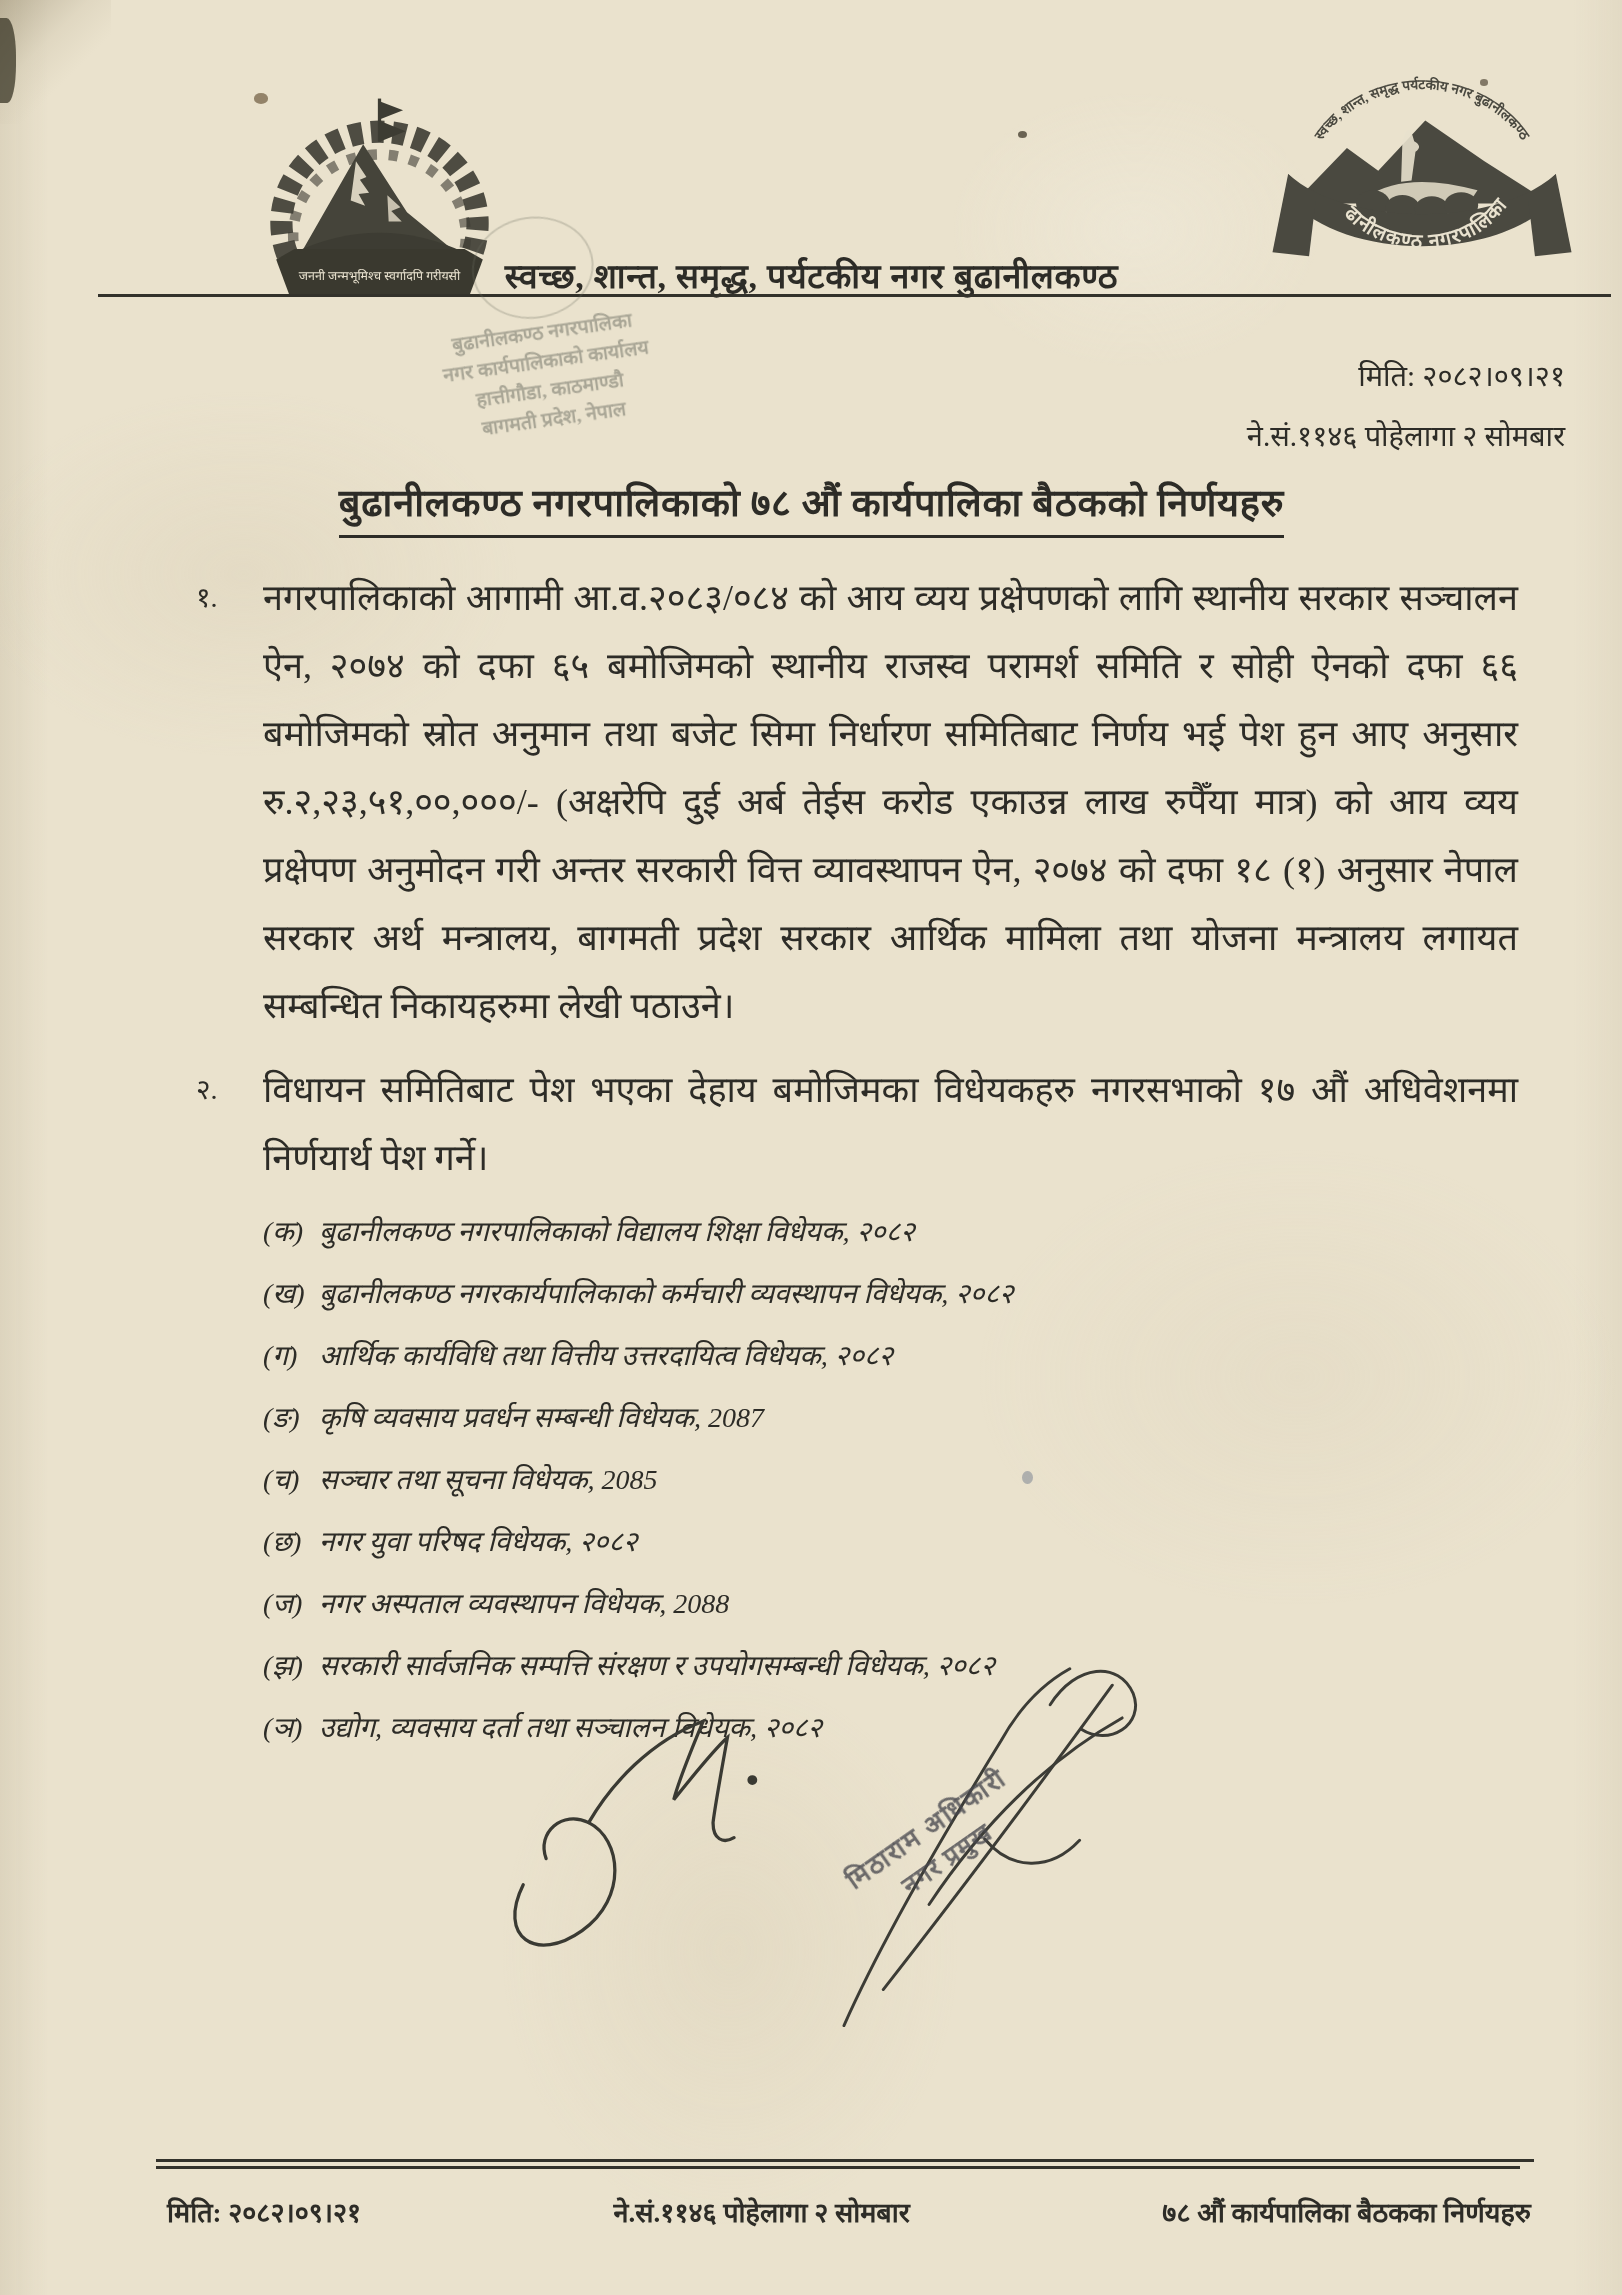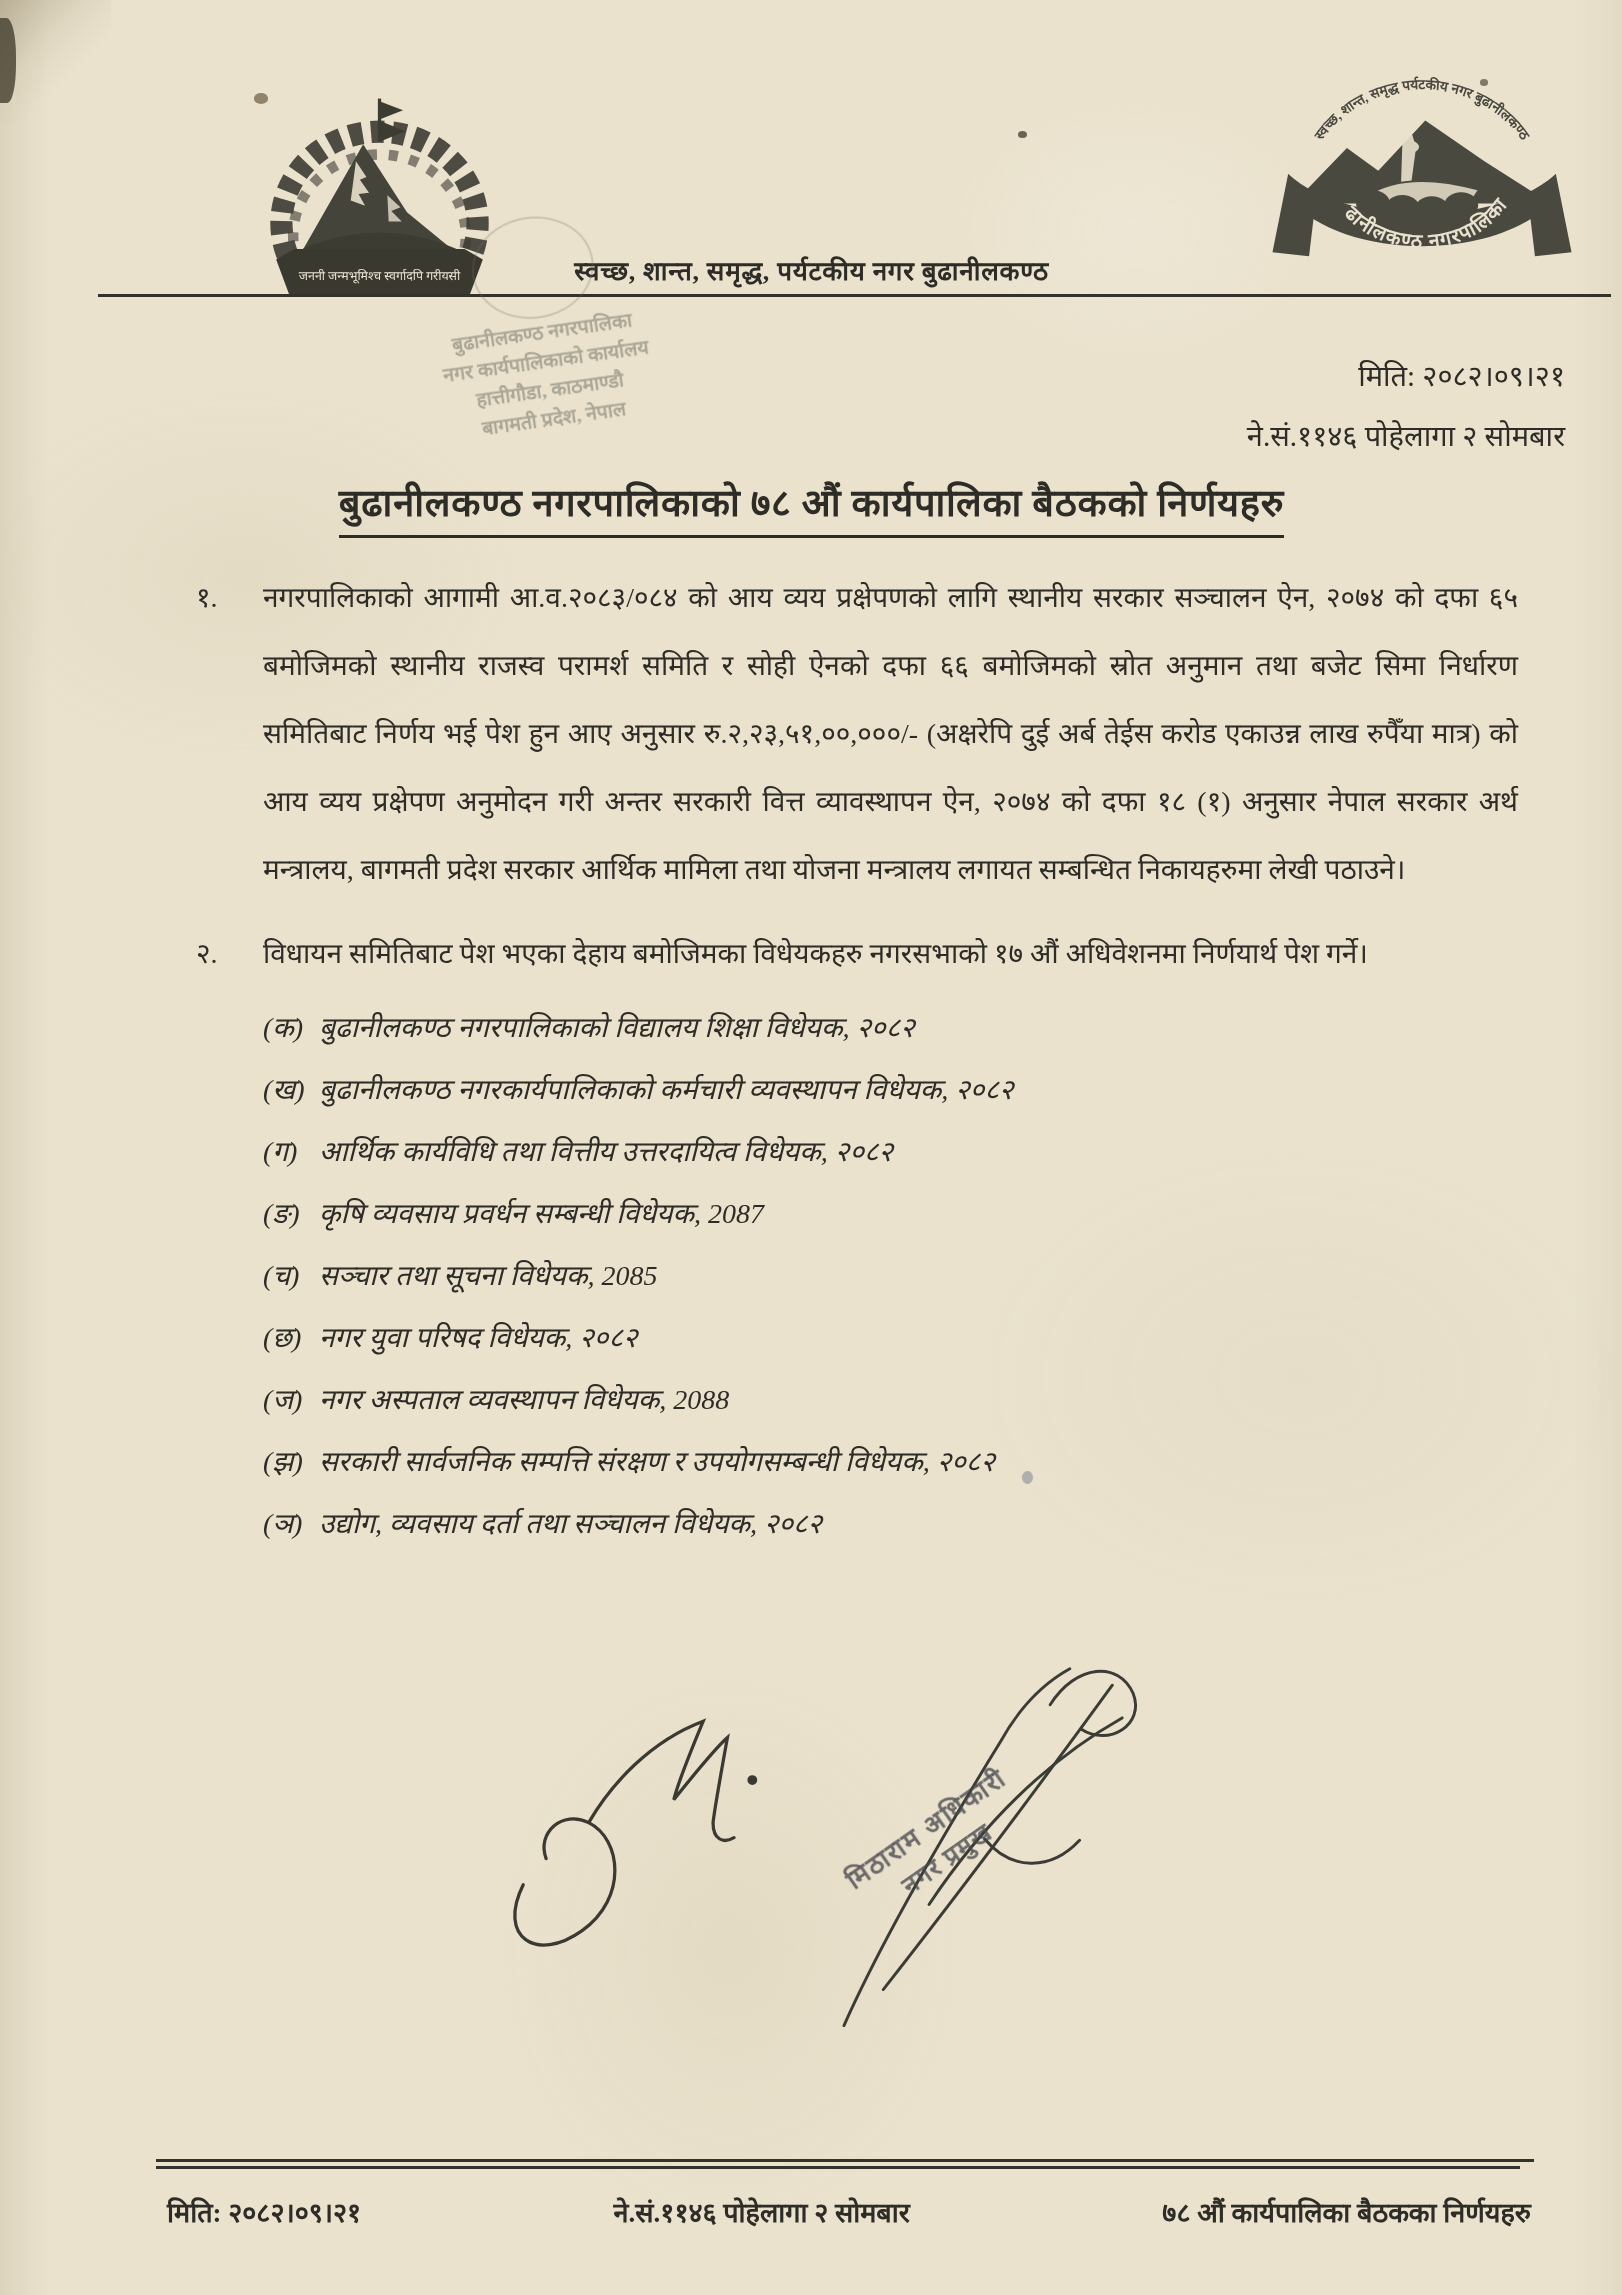--- a/index.html
+++ b/index.html
@@ -16,37 +16,37 @@
     color:#2d2c27;
   }
   .abs{position:absolute;}
   
   .corner-fold{left:0;top:0;width:111px;height:124px;
     background:linear-gradient(135deg, rgba(140,128,100,.45) 0%, rgba(205,196,172,.35) 38%, rgba(0,0,0,0) 62%);}
   .edge-sliver{left:0;top:18.3px;width:15.7px;height:85px;background:#43402f;opacity:.8;
     border-radius:0 60% 55% 0/0 45% 45% 0;}
   .speck{border-radius:50%;}
   
-  .tagline-row{top:252px;left:0;width:100%;text-align:center;font-size:26px;font-weight:bold;letter-spacing:0.7px;}
+  .tagline-row{top:252px;left:0;width:100%;text-align:center;font-size:34px;font-weight:bold;letter-spacing:0.7px;}
   .header-rule{top:294px;left:98px;right:11.8px;height:2.6px;background:#33322b;}
   .office-stamp{left:386px;top:216px;width:314px;height:249px;transform:rotate(-8deg);
     color:#75766a;opacity:.55;text-align:center;font-weight:bold;}
   .office-stamp .ring{margin:0 auto;width:118px;height:98px;border:2px solid rgba(110,112,98,.5);
     border-radius:50%;filter:blur(0.7px);}
   .office-stamp .sline{font-size:19.6px;line-height:29px;filter:blur(0.4px);}
   .date-block{top:346px;right:58px;text-align:right;font-size:29px;line-height:60px;}
   
   .title-row{top:475px;left:0;width:100%;text-align:center;}
   .title-row span{display:inline-block;font-size:38px;font-weight:bold;
     border-bottom:3.3px solid #2d2c27;padding-bottom:7.9px;letter-spacing:0.7px;}
   
   .content{left:196px;top:564px;width:1322px;}
   .decision{display:flex;align-items:flex-start;}
   .dnum{flex:0 0 67px;font-size:28px;line-height:68px;}
-  .dtext{flex:1;font-size:28px;line-height:68px;text-align:justify;}
+  .dtext{flex:1;font-size:36px;line-height:68px;text-align:justify;}
   .bills{margin-top:9.2px;margin-left:67px;font-style:italic;}
   .bill{font-size:28px;line-height:62px;white-space:nowrap;}
   .bill .blabel{display:inline-block;min-width:56px;}
   
   .sig-overlay{left:425px;top:1623px;width:851px;height:432px;pointer-events:none;}
   .sig-stamp{left:880px;top:1855px;transform:rotate(-35deg);transform-origin:left bottom;
     color:rgba(72,72,78,.78);font-weight:bold;text-align:center;filter:blur(0.3px);}
   .sig-stamp .l1{font-size:26px;letter-spacing:2px;line-height:38px;}
   .sig-stamp .l2{font-size:25px;letter-spacing:1.3px;line-height:34px;}
   

